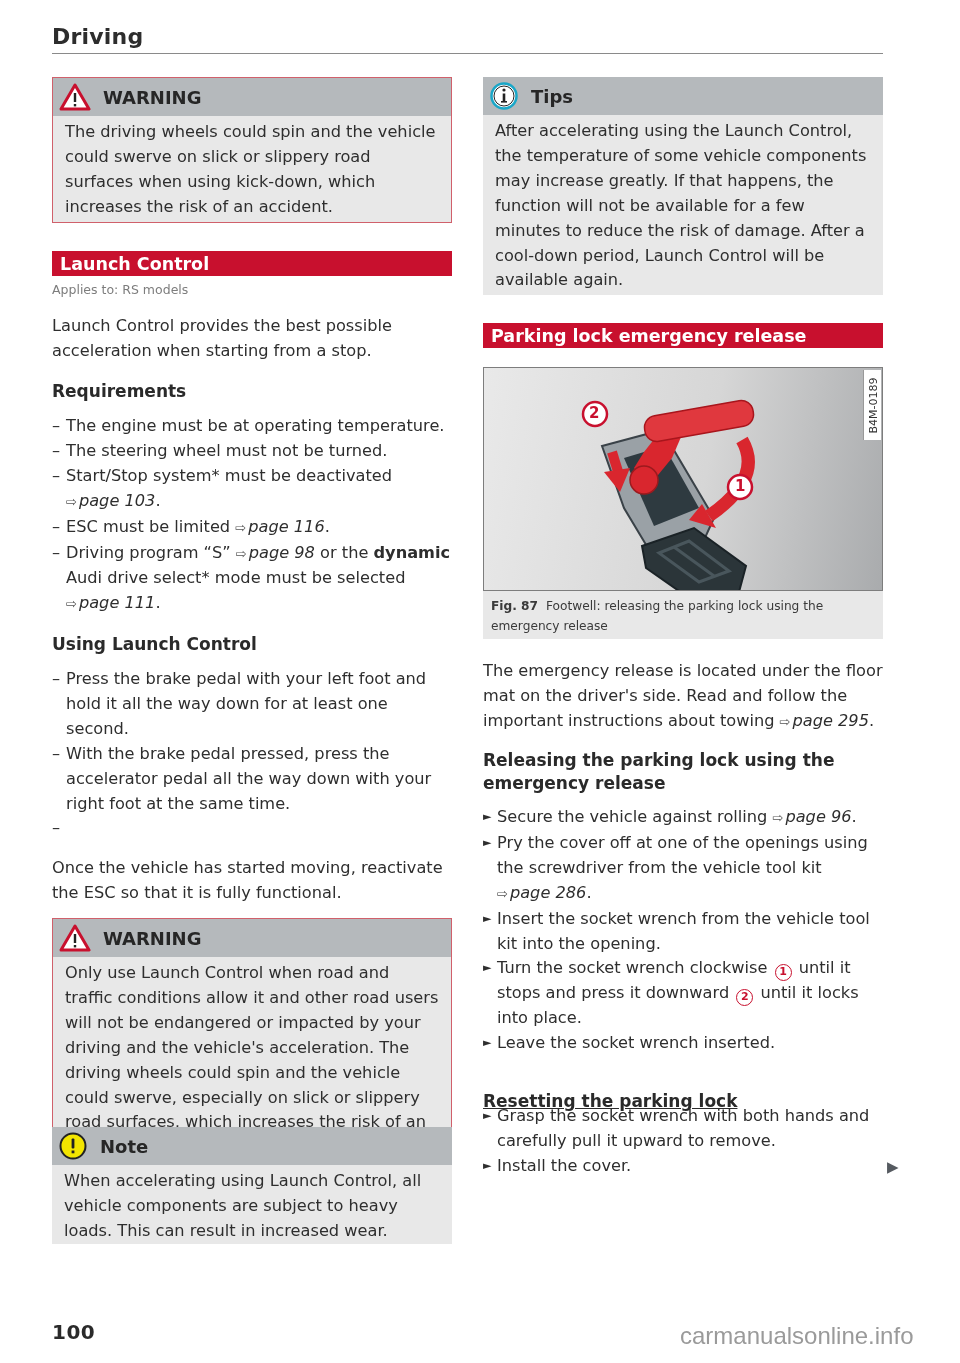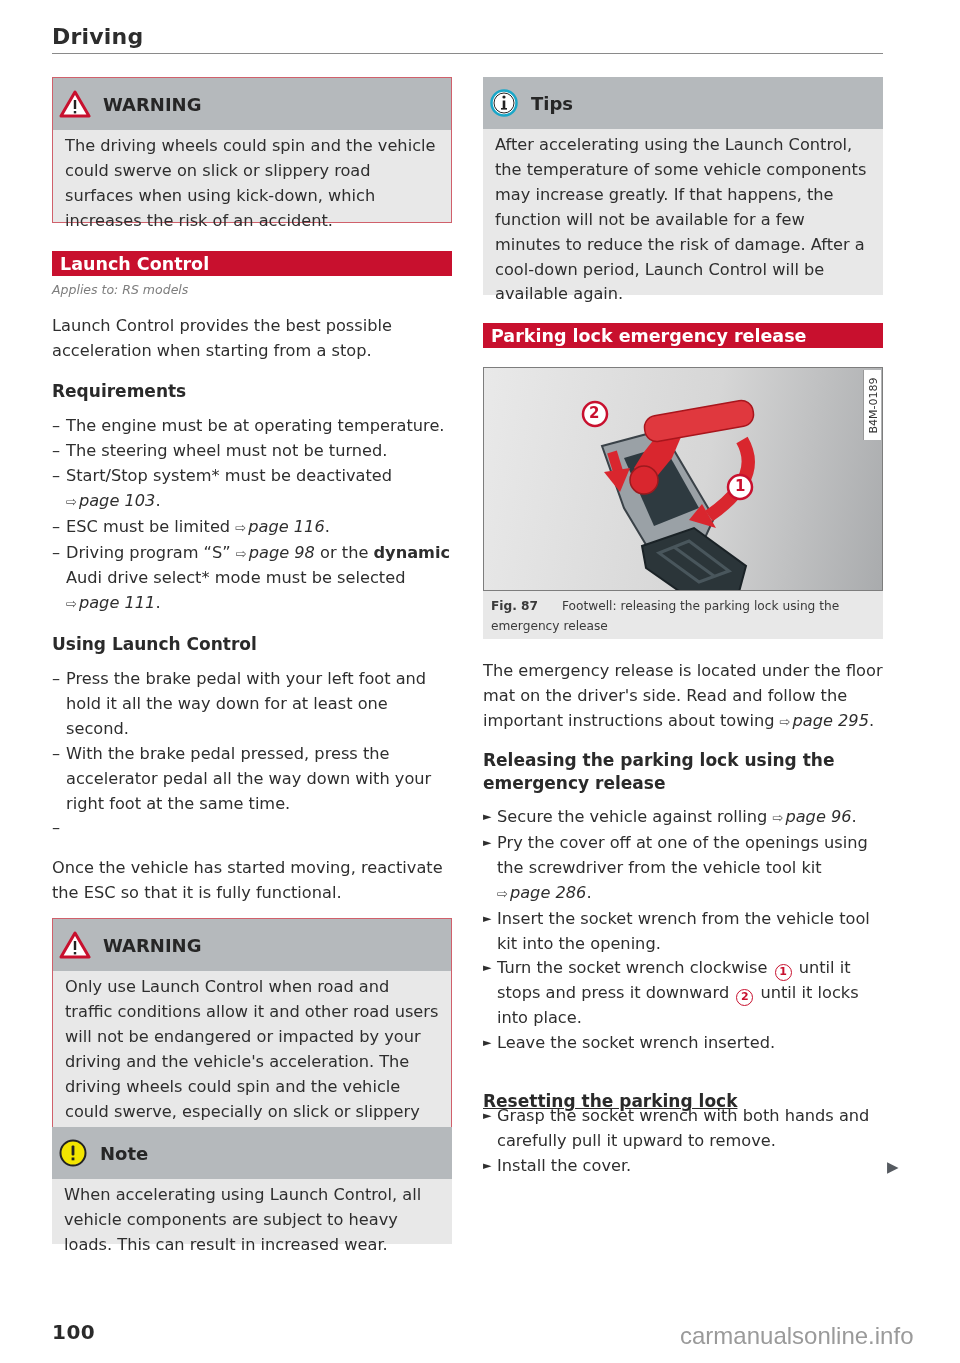--- a/index.html
+++ b/index.html
@@ -15,21 +15,21 @@
     border-bottom: 1.5px solid #8a8a8a; padding-bottom: 4px;
   }
   .page-header .title {
     font-family: "DejaVu Sans", sans-serif; font-weight: bold; font-size: 22px;
     color: #2d2d2d; letter-spacing: 0.2px;
   }
 
   .box { position: absolute; background: #e8e8e8; }
   .box.warn { border: 1.5px solid #d0606b; }
   .box .box-head {
-    background: #b5b9bc; height: 52px; display: flex; align-items: center;
+    background: #b5b9bc; height: 38px; display: flex; align-items: center;
     padding-left: 6px;
   }
   .box .box-head .label {
     font-weight: bold; font-size: 18px; color: #262626; margin-left: 12px;
   }
   .box .box-body {
     padding: 4px 10px 6px 12px; font-size: 16.2px; line-height: 24.9px; color: #2e2e2e;
   }
 
   .red-band {
@@ -67,21 +67,21 @@
     background: #ffffff; border-left: 1px solid #999;
     display: flex; align-items: center; justify-content: center;
   }
   .fig-code span {
     transform: rotate(-90deg); white-space: nowrap; font-size: 11px; color: #333;
   }
   .fig-caption {
     position: absolute; left: 0; top: 224px; width: 400px; height: 48px;
     background: #e8e8e8; padding: 5px 8px; font-size: 12.2px; line-height: 20px; color: #3a3a3a;
   }
-  .fig-caption .fig-num { font-weight: bold; margin-right: 20px; }
+  .fig-caption .fig-num { font-weight: bold; margin-right: 4px; }
 
   .page-number { position: absolute; left: 52px; top: 1320px; font-weight: bold; font-size: 20px; color: #2a2a2a; letter-spacing: 0.5px; }
   .continue-arrow { position: absolute; left: 887px; top: 1158px; font-size: 15px; color: #555a60; }
   .watermark { position: absolute; left: 680px; top: 1322px; font-family: "Liberation Sans", sans-serif; font-size: 24px; color: #9a9a9a; }
 </style>
 </head>
 <body>
 
 <div class="page-header">
   <div class="title">Driving</div>
@@ -93,21 +93,21 @@
       <polygon points="16,2 30,26 2,26" fill="#ffffff" stroke="#c8102e" stroke-width="3" stroke-linejoin="round"></polygon>
       <rect x="14.8" y="10" width="2.4" height="9" fill="#222"></rect>
       <rect x="14.8" y="21" width="2.4" height="2.4" fill="#222"></rect>
     </svg>
     <span class="label">WARNING</span>
   </div>
   <div class="box-body">The driving wheels could spin and the vehicle could swerve on slick or slippery road surfaces when using kick-down, which increases the risk of an accident.</div>
 </div>
 
 <div class="red-band" style="left:52px; top:251px; width:400px;">Launch Control</div>
-<div class="applies" style="left:52px; top:282px;font-style:italic;">Applies to: RS models</div>
+<div class="applies" style="left:52px; top:282px;">Applies to: RS models</div>
 <div class="para" style="left:52px; top:314px; width:400px;">Launch Control provides the best possible acceleration when starting from a stop.</div>
 
 <div class="h3" style="left:52px; top:380px;">Requirements</div>
 <ul class="dash-list" style="left:52px; top:414px; width:400px;">
   <li><span class="mark">–</span><span>The engine must be at operating temperature.</span></li>
   <li><span class="mark">–</span><span>The steering wheel must not be turned.</span></li>
   <li><span class="mark">–</span><span>Start/Stop system* must be deactivated</span><br>
     <span class="ref"><span class="arrow">⇨</span><span>page 103</span></span>.</li>
   <li><span class="mark">–</span><span>ESC must be limited</span>
     <span class="ref"><span class="arrow">⇨</span><span>page 116</span></span>.</li>

